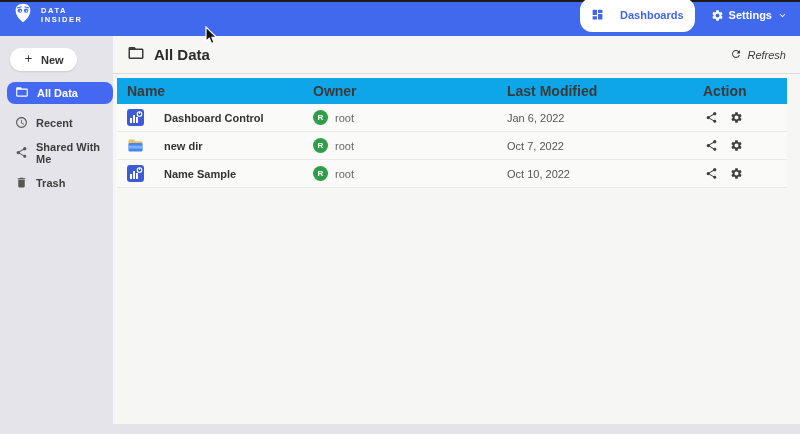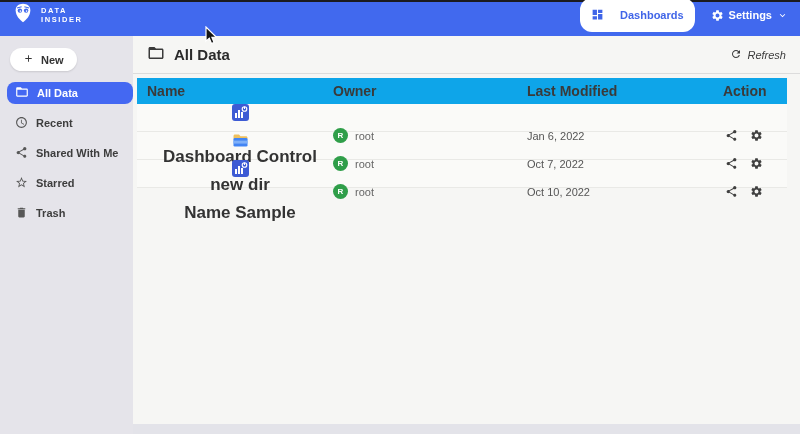--- a/index.html
+++ b/index.html
@@ -12,40 +12,40 @@
   .header { height:34px; background:#4169ee; display:flex; align-items:center; justify-content:space-between; padding:0 12px 8px 12px; }
   .brand { display:flex; align-items:center; gap:7px; }
   .brand-text { color:#fff; font-size:7.5px; font-weight:bold; letter-spacing:1.6px; line-height:9px; }
   .nav { display:flex; align-items:center; gap:16px; }
   .nav-pill { display:flex; align-items:center; gap:16px; background:#fff; color:#4065e8; border:none; border-radius:12px; height:34px; padding:0 11px; font-size:11px; font-weight:bold; font-family:inherit; cursor:pointer; }
   .nav-item { display:flex; align-items:center; gap:5px; color:#fff; font-size:11px; font-weight:600; cursor:pointer; }
   .nav-item svg { display:block; }
 
   
   .body { display:flex; height:398px; }
-  .sidebar { width:133px; background:#e5e4ea; padding:12px 0 0 7px; flex:none; }
+  .sidebar { width:113px; background:#e5e4ea; padding:12px 0 0 7px; flex:none; }
   .new-btn { display:flex; align-items:center; gap:7px; background:#fff; border:none; border-radius:12px; height:23px; padding:0 13px; margin:0 0 11px 3px; font-size:11px; font-weight:600; color:#333; font-family:inherit; cursor:pointer; box-shadow:0 1px 2px rgba(0,0,0,0.12); }
   .side-item { display:flex; align-items:center; gap:8px; height:22px; border-radius:8px; padding:0 8px; margin-bottom:8px; font-size:11px; font-weight:600; color:#3d3d3d; cursor:pointer; }
   .side-item svg { flex:none; }
   .side-item.selected { background:#4468f2; color:#fff; }
 
   .main { flex:1; display:flex; flex-direction:column; }
   .panel { height:388px; background:#f6f6f4; display:flex; flex-direction:column; }
 
   .main-header { height:38px; display:flex; align-items:center; padding:0 14px; border-bottom:1px solid #dcdcdc; }
   .main-title-group { display:flex; align-items:center; gap:9px; }
   .main-title { font-size:15px; font-weight:bold; color:#2b2b2b; }
   .refresh { margin-left:auto; display:flex; align-items:center; gap:5px; font-size:11px; color:#3c3c3c; background:none; border:none; font-family:inherit; cursor:pointer;font-style:italic; }
 
   
   .table { margin:4px 13px 0 4px; }
   .thead, .trow { display:grid; grid-template-columns:186px 194px 196px auto; align-items:center; padding:0 10px; }
   .thead { background:#0ea5e9; height:26px; font-size:14px; font-weight:bold; color:#3a3a3a; }
   .trow { background:#fafaf8; height:28px; border-bottom:1px solid #e9e9e6; cursor:pointer; }
-  .name-cell { display:flex; align-items:center; gap:26px; font-size:17px; font-weight:bold; color:#333;flex-direction:column; }
+  .name-cell { display:flex; align-items:center; gap:20px; font-size:11px; font-weight:bold; color:#333; }
   .file-icon { width:17px; height:17px; border-radius:3px; flex:none; }
   .owner-cell { display:flex; align-items:center; gap:7px; font-size:11px; color:#666; }
   .avatar { width:15px; height:15px; border-radius:50%; background:#2f9e49; color:#fff; font-size:8px; font-weight:bold; display:flex; align-items:center; justify-content:center; }
   .date-cell { font-size:11px; color:#555; }
   .action-cell { display:flex; align-items:center; gap:12px; padding-left:2px; }
   .icon-btn { background:none; border:none; padding:0; display:flex; cursor:pointer; }
 
   .cursor { position:absolute; left:205px; top:26px; }
 </style>
 </head>
@@ -131,28 +131,20 @@
 
       <div class="side-item">
         <span>
           <svg width="13" height="13" viewBox="0 0 24 24" fill="#575757">
               <path d="M18 16.08c-.76 0-1.44.3-1.96.77L8.91 12.7c.05-.23.09-.46.09-.7s-.04-.47-.09-.7l7.05-4.11c.54.5 1.25.81 2.04.81 1.66 0 3-1.34 3-3s-1.34-3-3-3-3 1.34-3 3c0 .24.04.47.09.7L8.04 9.81C7.5 9.31 6.79 9 6 9c-1.66 0-3 1.34-3 3s1.34 3 3 3c.79 0 1.5-.31 2.04-.81l7.12 4.16c-.05.21-.08.43-.08.65 0 1.61 1.31 2.92 2.92 2.92s2.92-1.31 2.92-2.92-1.31-2.92-2.92-2.92z"></path>
             </svg>
         </span>
         <span>Shared With Me</span>
       </div>
 
-      <div class="side-item">
-        <span>
-          <svg width="13" height="13" viewBox="0 0 24 24" fill="#575757">
-              <path d="M22 9.24l-7.19-.62L12 2 9.19 8.63 2 9.24l5.46 4.73L5.82 21 12 17.27 18.18 21l-1.63-7.03L22 9.24zM12 15.4l-3.76 2.27 1-4.28-3.32-2.88 4.38-.38L12 6.1l1.71 4.04 4.38.38-3.32 2.88 1 4.28L12 15.4z"></path>
-            </svg>
-        </span>
-        <span>Starred</span>
-      </div>
 
       <div class="side-item">
         <span>
           <svg width="13" height="13" viewBox="0 0 24 24" fill="#575757">
               <path d="M6 19c0 1.1.9 2 2 2h8c1.1 0 2-.9 2-2V7H6v12zM19 4h-3.5l-1-1h-5l-1 1H5v2h14V4z"></path>
             </svg>
         </span>
         <span>Trash</span>
       </div>
     </div>

